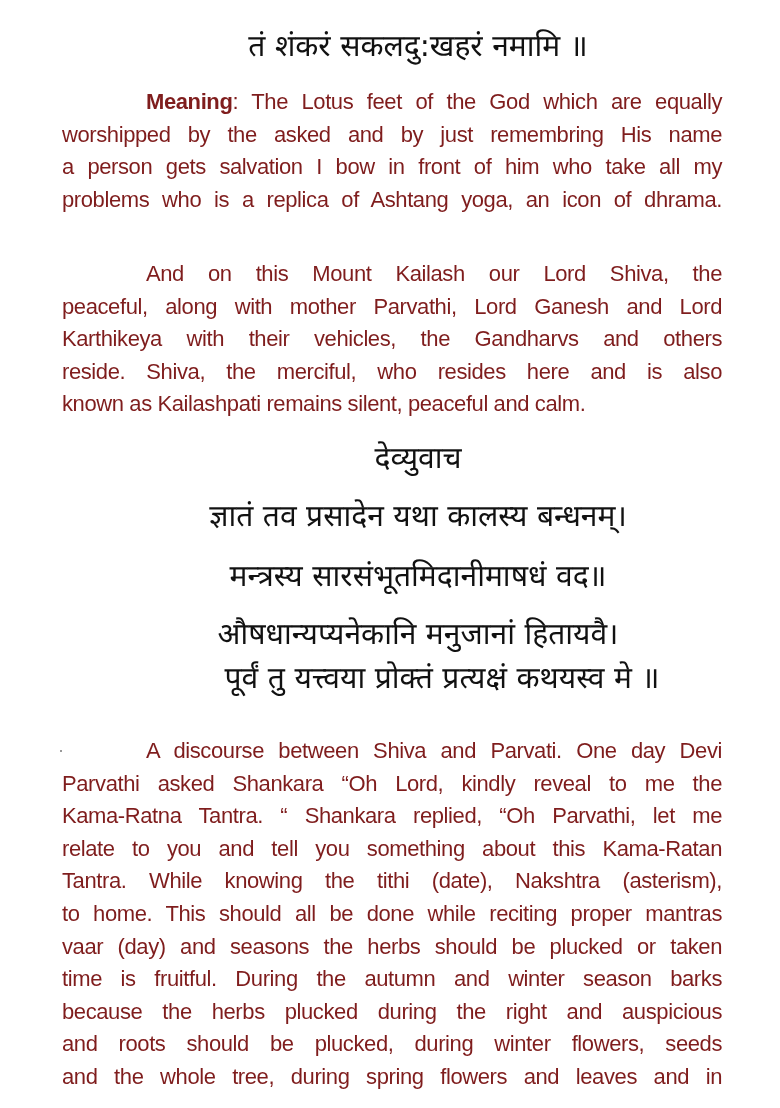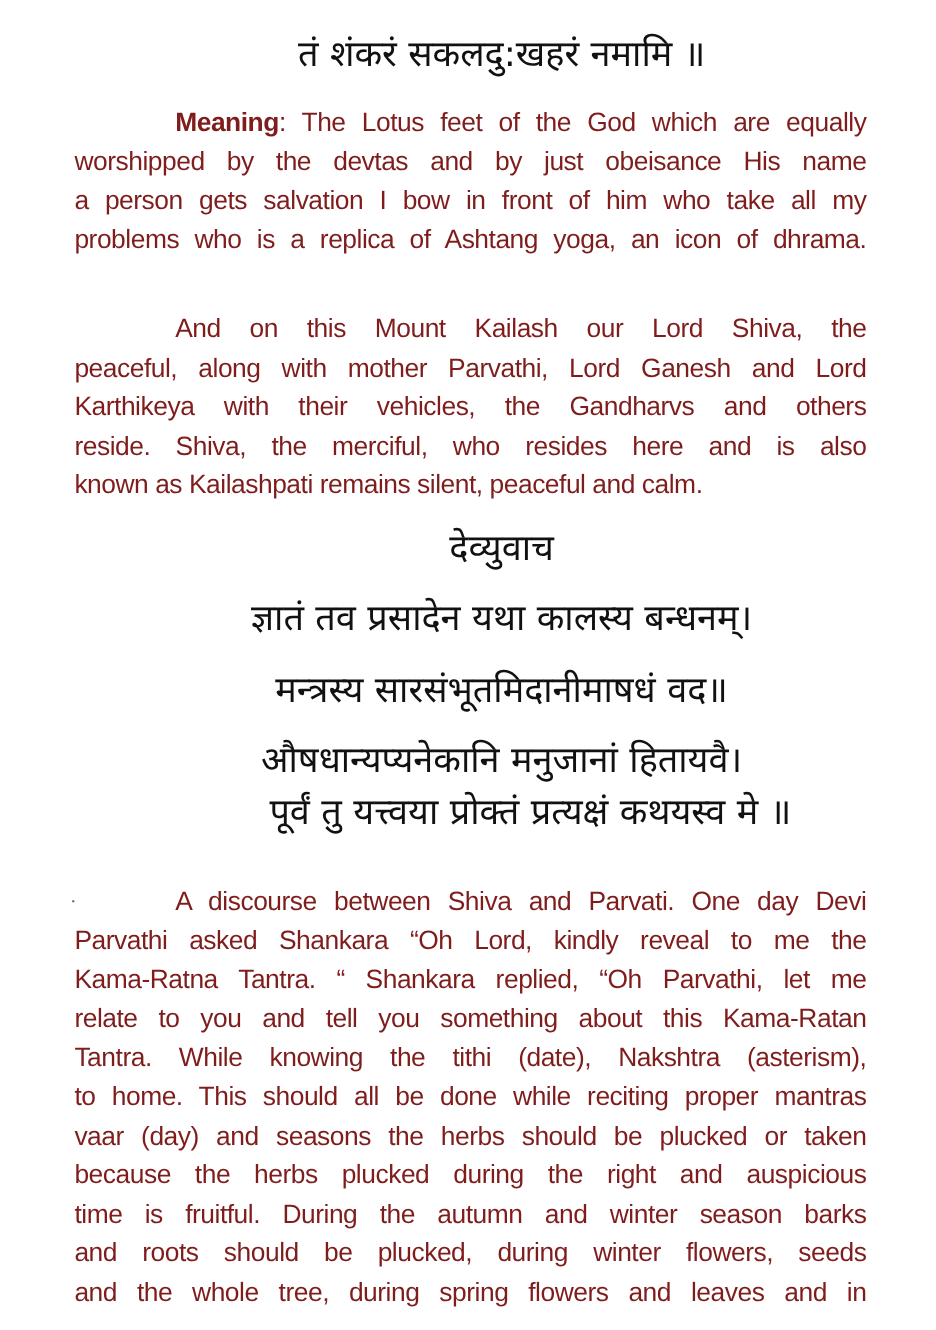--- a/index.html
+++ b/index.html
@@ -27,21 +27,21 @@
   </style>
 </head>
 <body>
 
 <div class="page">
 
   <div class="sanskrit" style="top:26px;">तं शंकरं सकलदु:खहरं नमामि ॥</div>
 
   <div class="para" style="top:86px;">
     <span class="line indent"><span class="bold">Meaning</span><span>: The Lotus feet of the God which are equally</span></span>
-    <span class="line">worshipped by the devtas and by just obeisance His name</span>
+    <span class="line">worshipped by the asked and by just remembring His name</span>
     <span class="line">a person gets salvation I bow in front of him who take all my</span>
     <span class="line">problems who is a replica of Ashtang yoga, an icon of dhrama.</span>
   </div>
 
   <div class="para" style="top:258px;">
     <span class="line indent">And on this Mount Kailash our Lord Shiva, the</span>
     <span class="line">peaceful, along with mother Parvathi, Lord Ganesh and Lord</span>
     <span class="line">Karthikeya with their vehicles, the Gandharvs and others</span>
     <span class="line">reside. Shiva, the merciful, who resides here and is also</span>
     <span class="line last">known as Kailashpati remains silent, peaceful and calm.</span>
@@ -56,19 +56,19 @@
   <span class="dot" style="left:60px; top:750px;"></span>
 
   <div class="para" style="top:735px;">
     <span class="line indent">A discourse between Shiva and Parvati. One day Devi</span>
     <span class="line">Parvathi asked Shankara “Oh Lord, kindly reveal to me the</span>
     <span class="line">Kama-Ratna Tantra. “ Shankara replied, “Oh Parvathi, let me</span>
     <span class="line">relate to you and tell you something about this Kama-Ratan</span>
     <span class="line">Tantra. While knowing the tithi (date), Nakshtra (asterism),</span>
     <span class="line">to home. This should all be done while reciting proper mantras</span>
     <span class="line">vaar (day) and seasons the herbs should be plucked or taken</span>
+    <span class="line">time is fruitful. During the autumn and winter season barks</span>
     <span class="line">because the herbs plucked during the right and auspicious</span>
-    <span class="line">time is fruitful. During the autumn and winter season barks</span>
     <span class="line">and roots should be plucked, during winter flowers, seeds</span>
     <span class="line">and the whole tree, during spring flowers and leaves and in</span>
   </div>
 
 </div>
 
 </body></html>

